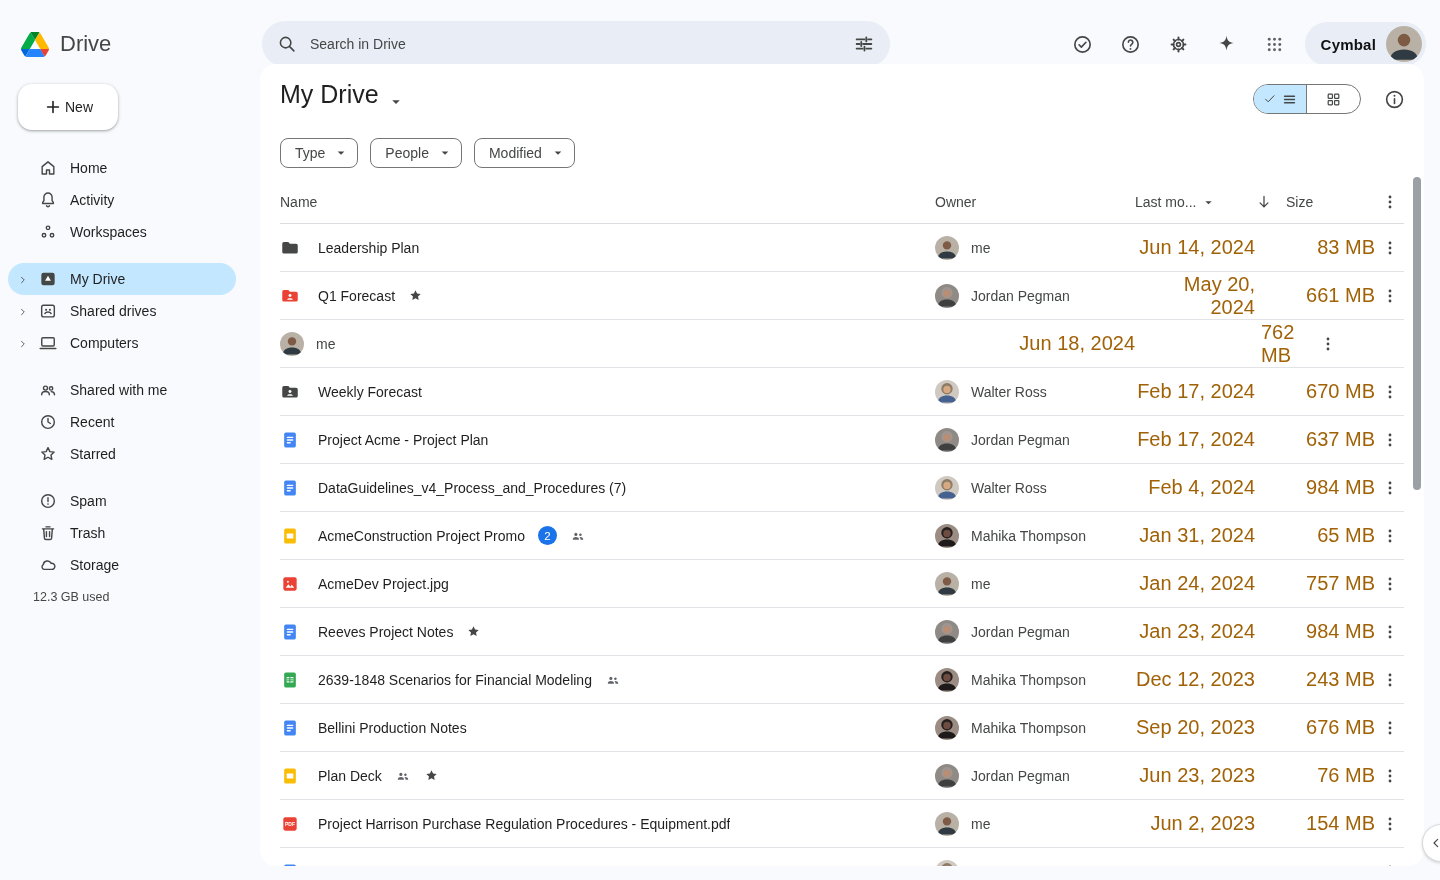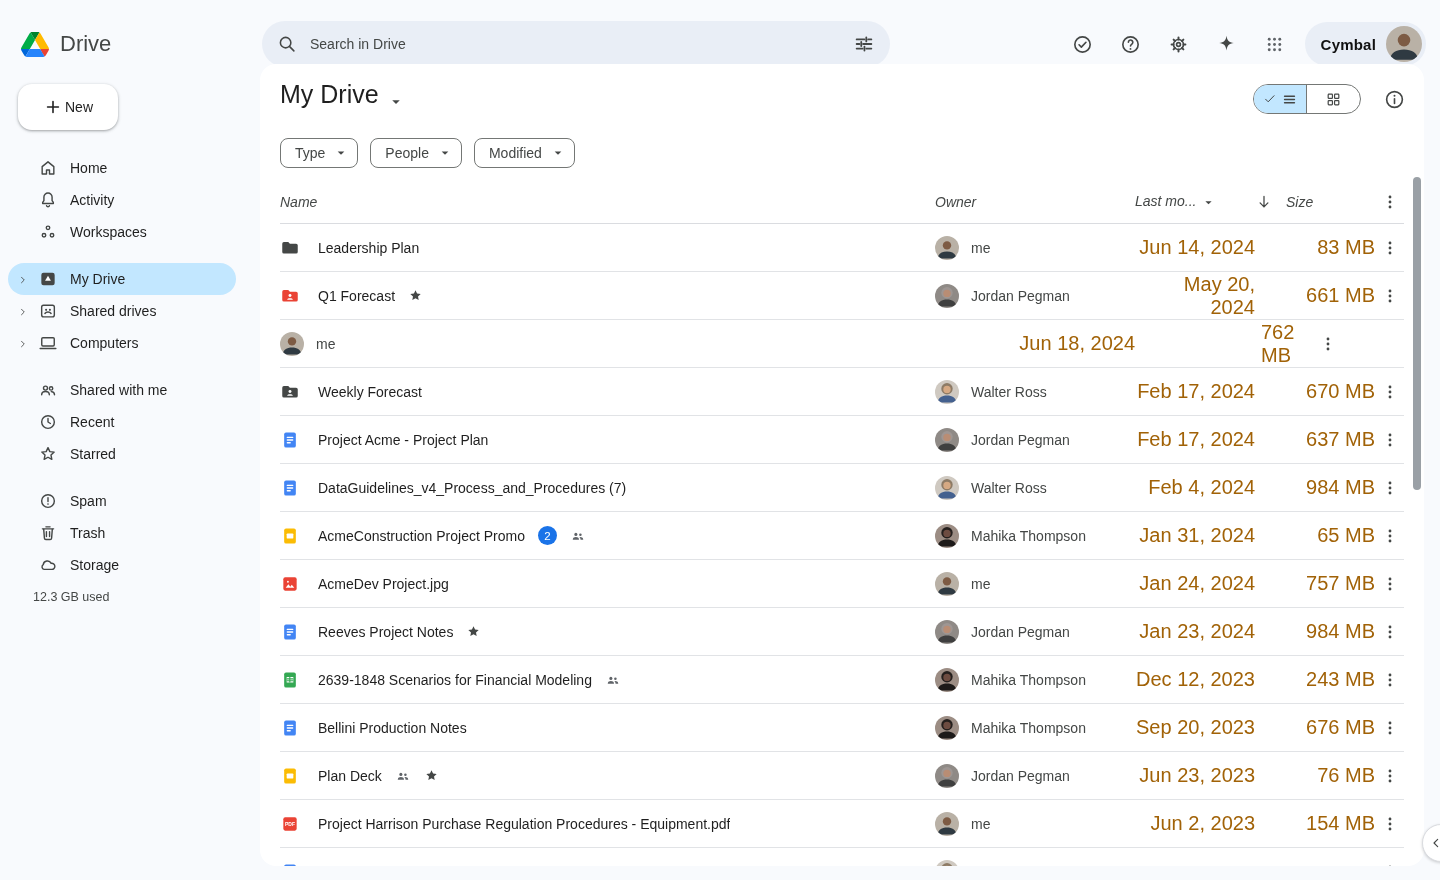--- a/index.html
+++ b/index.html
@@ -66,21 +66,21 @@
   .info-btn { width:23px; height:23px; padding:0; }
   .chips { position:absolute; left:20px; top:74px; display:flex; gap:12px; }
   .chip { height:30px; border:1px solid #747775; border-radius:8px; display:flex; align-items:center;
           padding:0 8px 0 14px; font-size:14px; color:#444746; gap:8px; background:#fff; }
   .chip-caret { width:16px; height:16px; }
 
   
   .table { position:absolute; left:20px; top:116px; width:1124px; }
   .grid { display:grid; grid-template-columns:655px 200px 120px 25px 95px 29px; align-items:center; }
   .thead { height:44px; border-bottom:1px solid #dadce0; font-size:14px; color:#444746; font-weight:500; }
-  .th { display:flex; align-items:flex-start; gap:5px;font-style:italic; }
+  .th { display:flex; align-items:center; gap:5px; }
   .th-ic { width:18px; height:18px; }
   .th-caret { width:15px; height:15px; margin-top:2px; }
   .trow { height:48px; border-bottom:1px solid #e1e3e6; cursor:pointer; }
   .c-name { display:flex; align-items:center; min-width:0; }
   .f-ic { width:20px; height:20px; flex:none; margin-right:18px; }
   .f-name { font-size:14px; font-weight:500; color:#1f1f1f; white-space:nowrap; overflow:hidden; text-overflow:ellipsis; }
   .sfx { margin-left:13px; display:flex; align-items:center; flex:none; }
   .sfx-ic { width:16px; height:16px; display:block; }
   .star-ic { width:15px; height:15px; display:block; }
   .badge { min-width:19px; height:19px; border-radius:10px; background:#1a73e8; color:#fff; font-size:11.5px;

